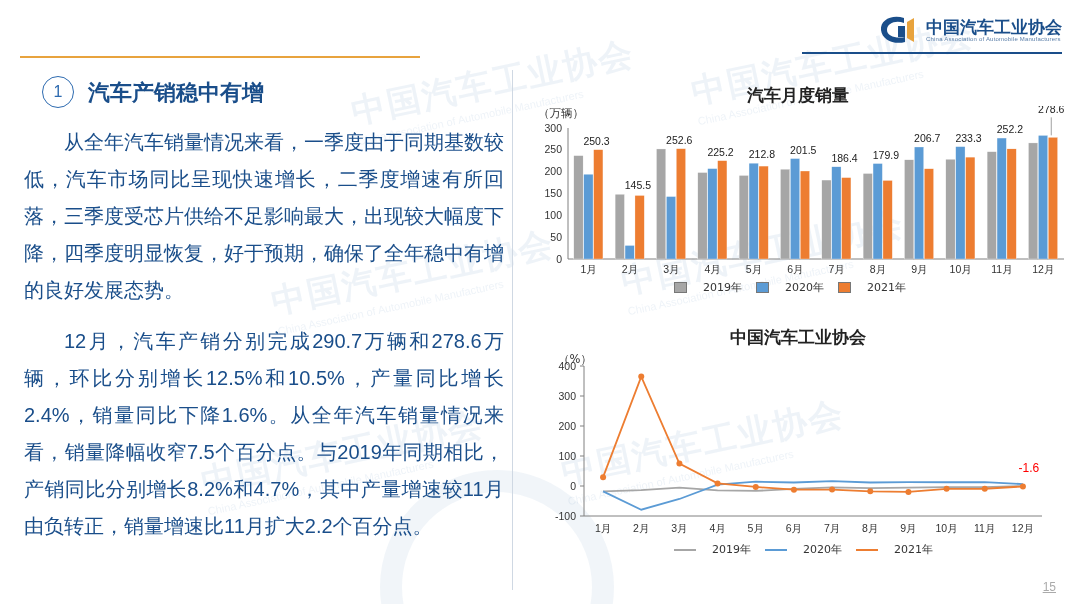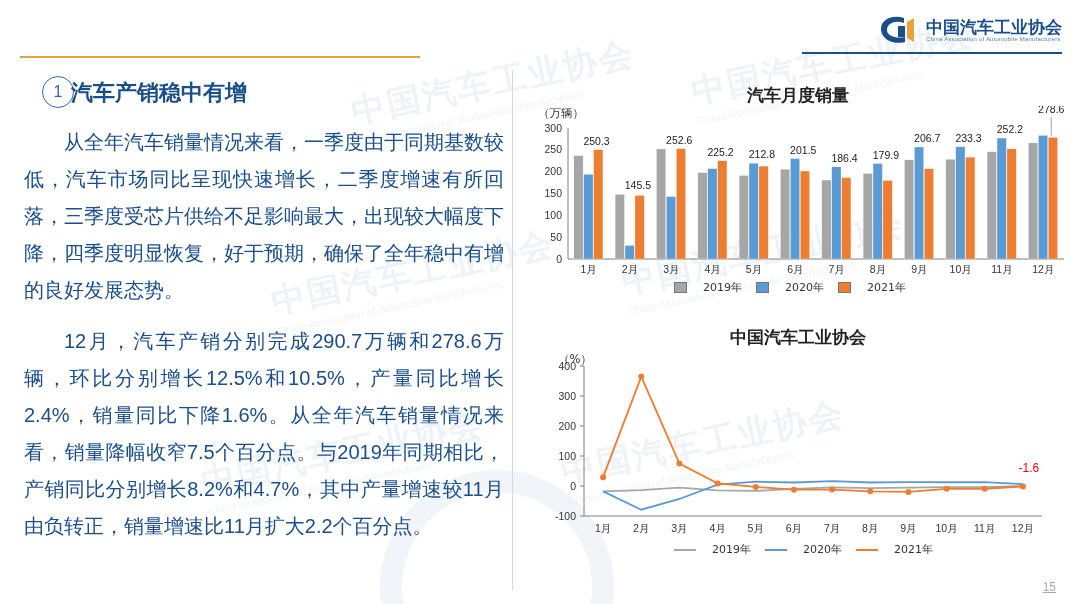--- a/index.html
+++ b/index.html
@@ -118,21 +118,21 @@
     border-radius: 50%;
     color: #2e6bb0;
     font-size: 16px;
     display: flex;
     align-items: center;
     justify-content: center;
     font-family: "Liberation Sans", sans-serif;
   }
   .sec-title {
     position: absolute;
-    left: 71px;
+    left: 88px;
     top: 78px;
     font-size: 22px;
     color: #1a4e8a;
     font-weight: bold;
     font-family: "DejaVu Sans", sans-serif;
   }
   .body-col {
     position: absolute;
     left: 24px;
     top: 124px;

